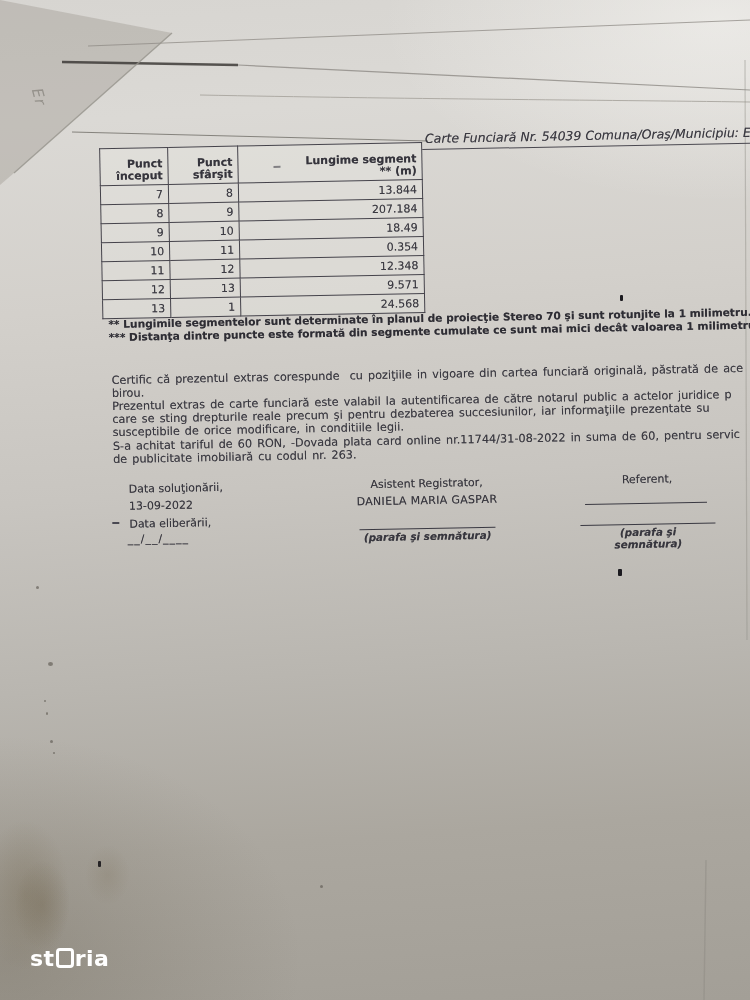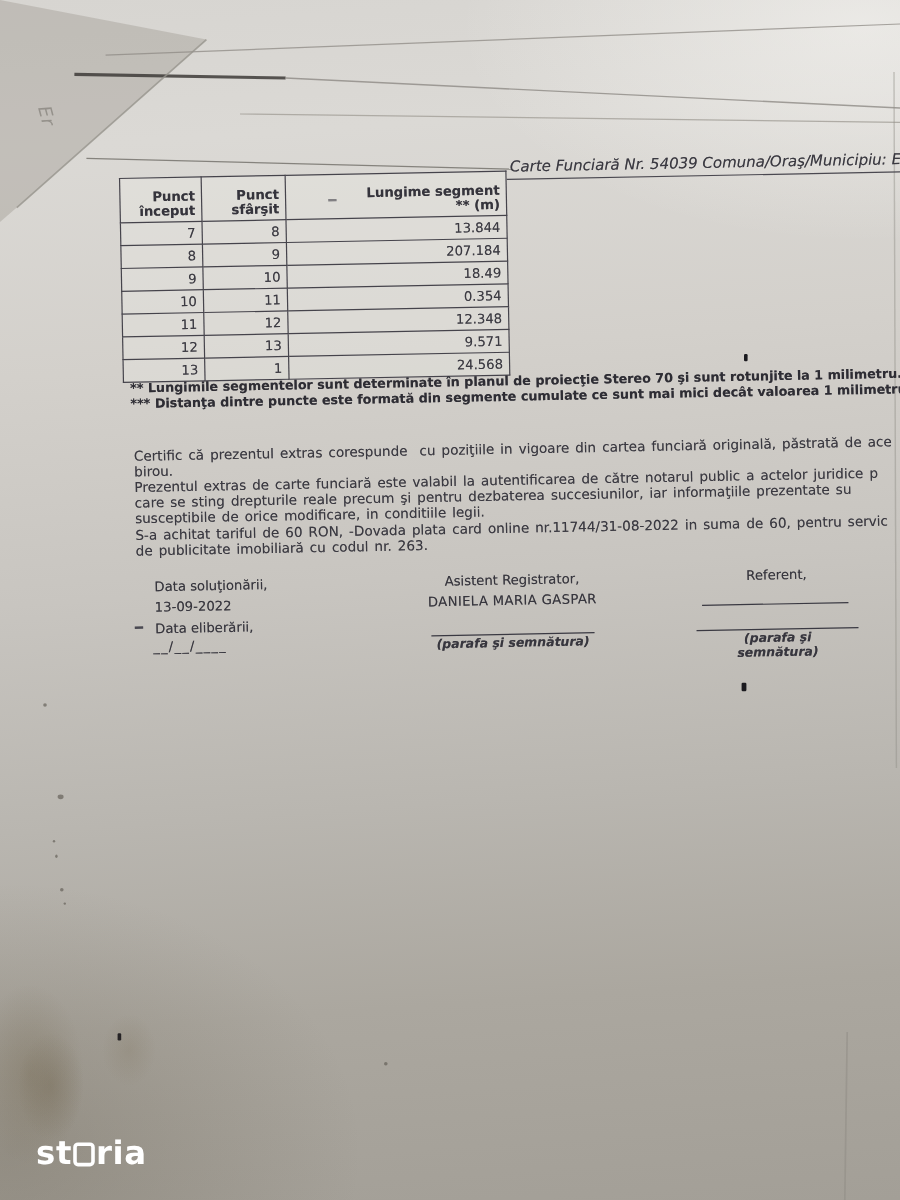--- a/index.html
+++ b/index.html
@@ -39,21 +39,21 @@
   .sig-center{left:330px;width:190px;text-align:center;}
   .sig-right{left:578px;width:135px;text-align:center;}
   .caption{font-size:10.4px;font-style:italic;display:inline-block;
     border-top:1.5px solid #3a3942;padding:1px 4px 0 4px;font-weight:600;}
   .blankline{border-top:1.5px solid #3a3942;}
   .ink-dot{position:absolute;background:#1b1a1f;border-radius:1px;}
   .speck{position:absolute;background:#5f5b53;border-radius:50%;opacity:.65;}
   .stain{position:absolute;border-radius:50%;}
   .handmark{position:absolute;left:30px;top:88px;font-size:15px;color:#8a8780;
     transform:rotate(75deg);font-style:italic;letter-spacing:1px;opacity:.8;}
-  .watermark{position:absolute;left:30px;top:946px;color:#fff;font-size:27px;
+  .watermark{position:absolute;left:30px;top:946px;color:#fff;font-size:22px;
     font-weight:600;letter-spacing:.5px;text-shadow:none;}
   .sq-o{display:inline-block;width:12px;height:14px;border:3.6px solid #fff;
     border-radius:4px;margin:0 1px;transform:translateY(2px);}
   .stray-dash{left:278px;top:164px;width:7px;height:1.6px;background:#5a5860;opacity:.7;}
 </style>
 </head>
 <body>
 
 <div class="photo">
 

